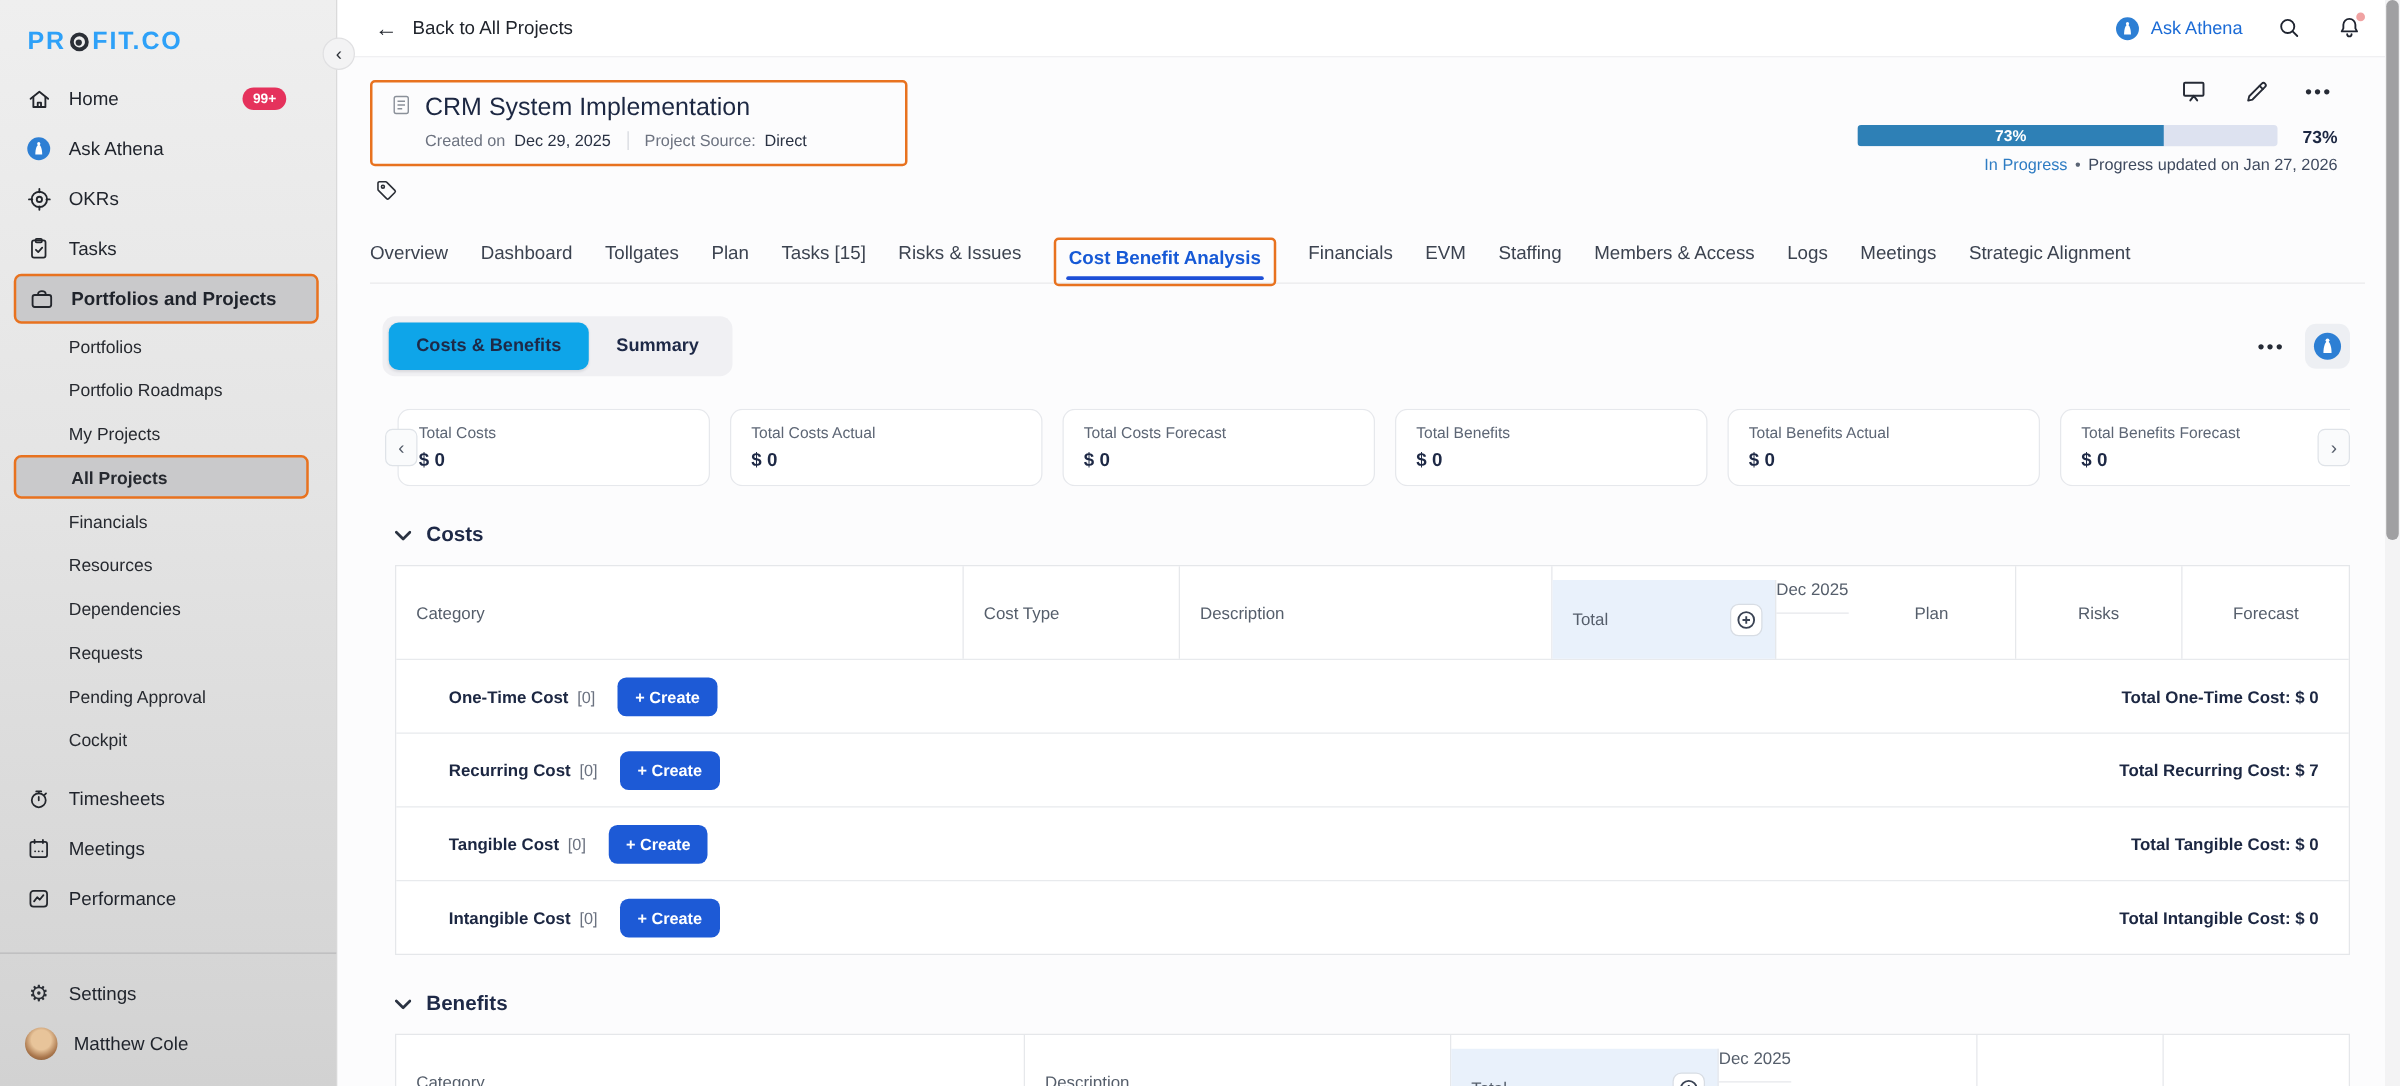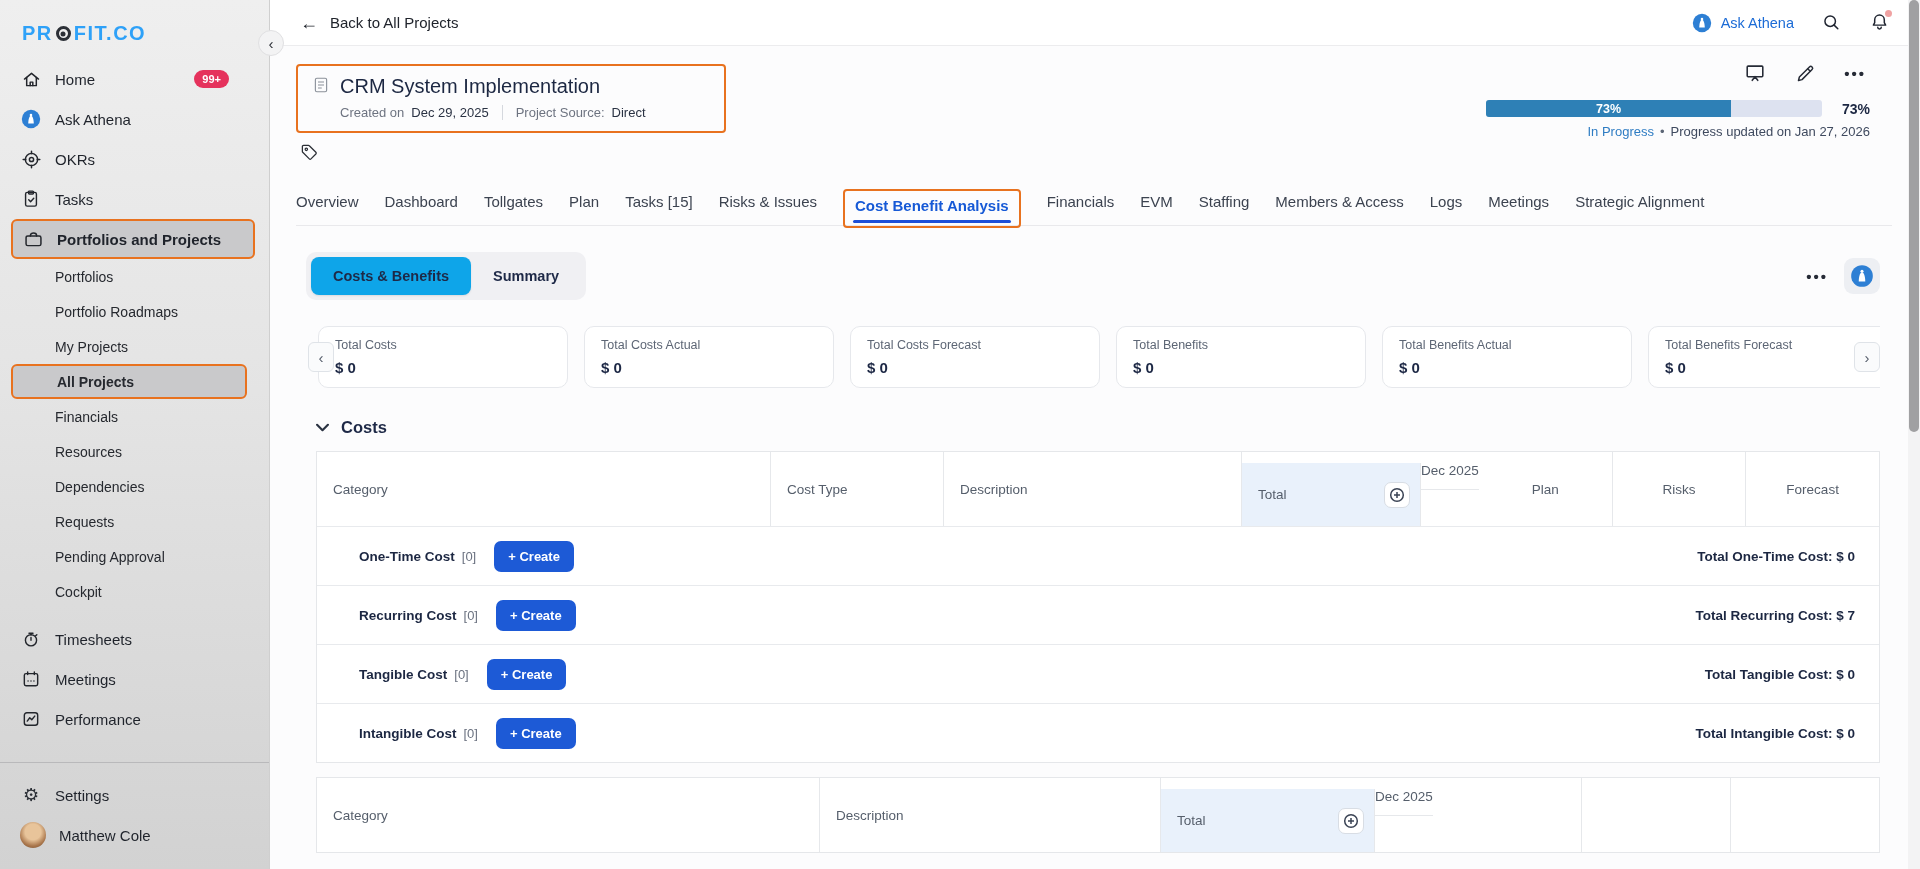--- a/index.html
+++ b/index.html
@@ -500,20 +500,26 @@
           <span class="row-total">Total Tangible Cost: $ 0</span>
         </div>
         <div class="trow">
           <span class="row-label">Intangible Cost</span>
           <span class="row-count">[0]</span>
           <button class="create-btn">+ Create</button>
           <span class="row-total">Total Intangible Cost: $ 0</span>
         </div>
       </div>
 
+      <div class="section-head">
+        <svg width="13" height="9" viewBox="0 0 12 8">
+            <polyline points="1,1.5 6,6.5 11,1.5"></polyline>
+          </svg>
+        <h2 class="section-title">Benefits</h2>
+      </div>
 
       <div class="data-table benefits">
         <div class="thead">
           <div class="th th-cat">Category</div>
           <div class="th th-desc">Description</div>
           <div class="th th-total">
             <span>Total</span>
             <span class="addcol">
               <svg width="16" height="16" viewBox="0 0 16 16">
                   <circle cx="8" cy="8" r="6.3"></circle>

